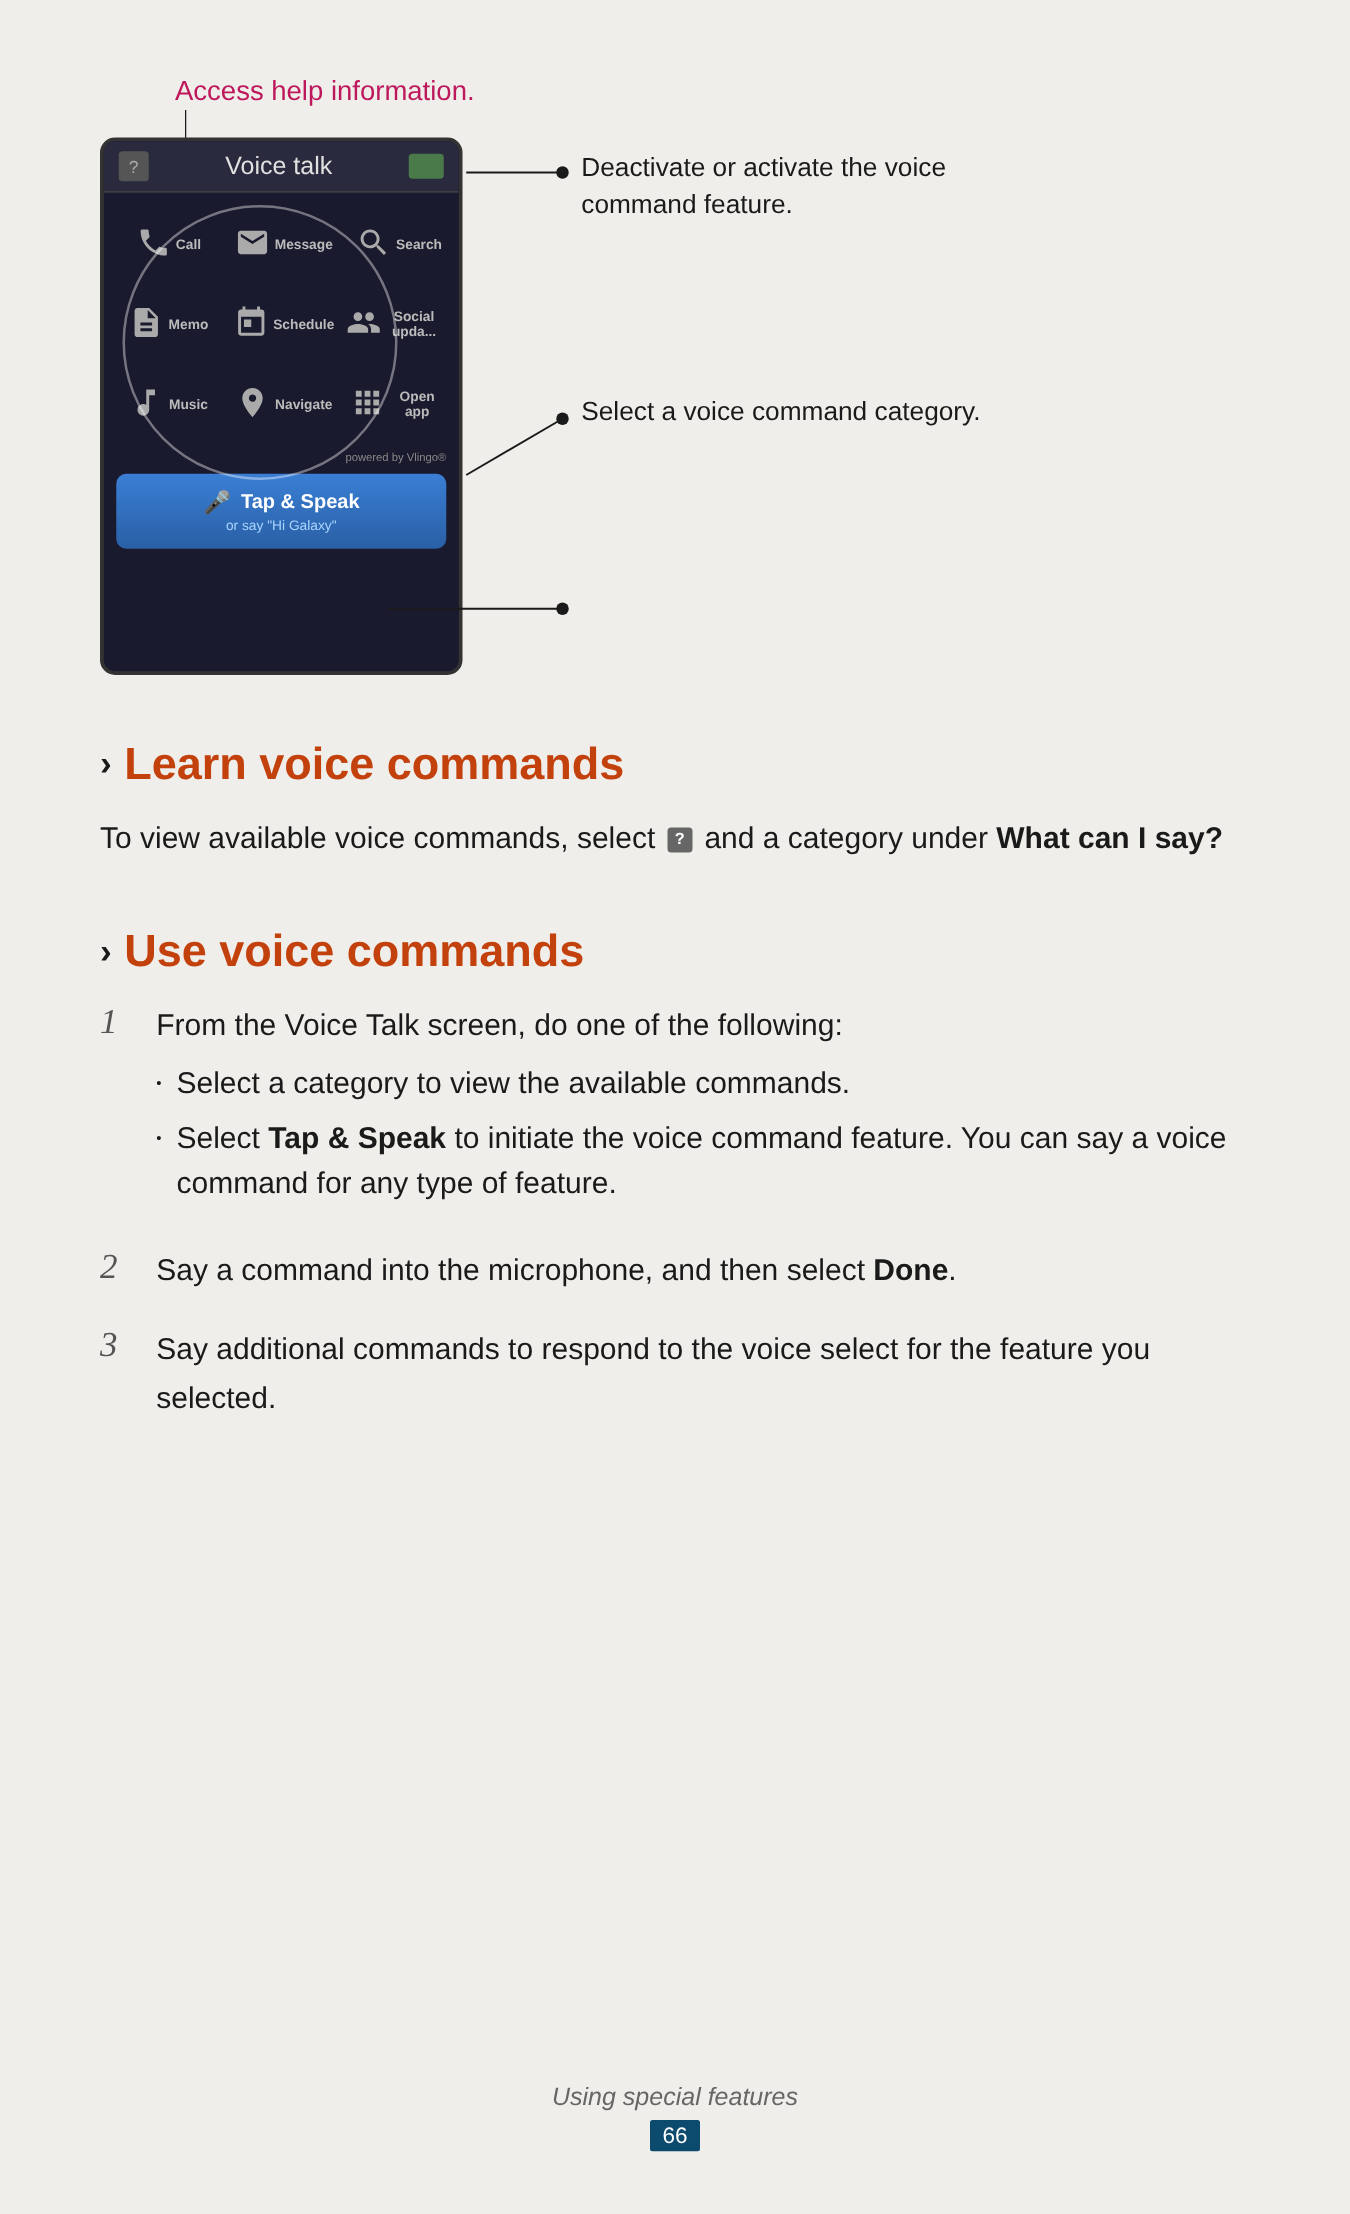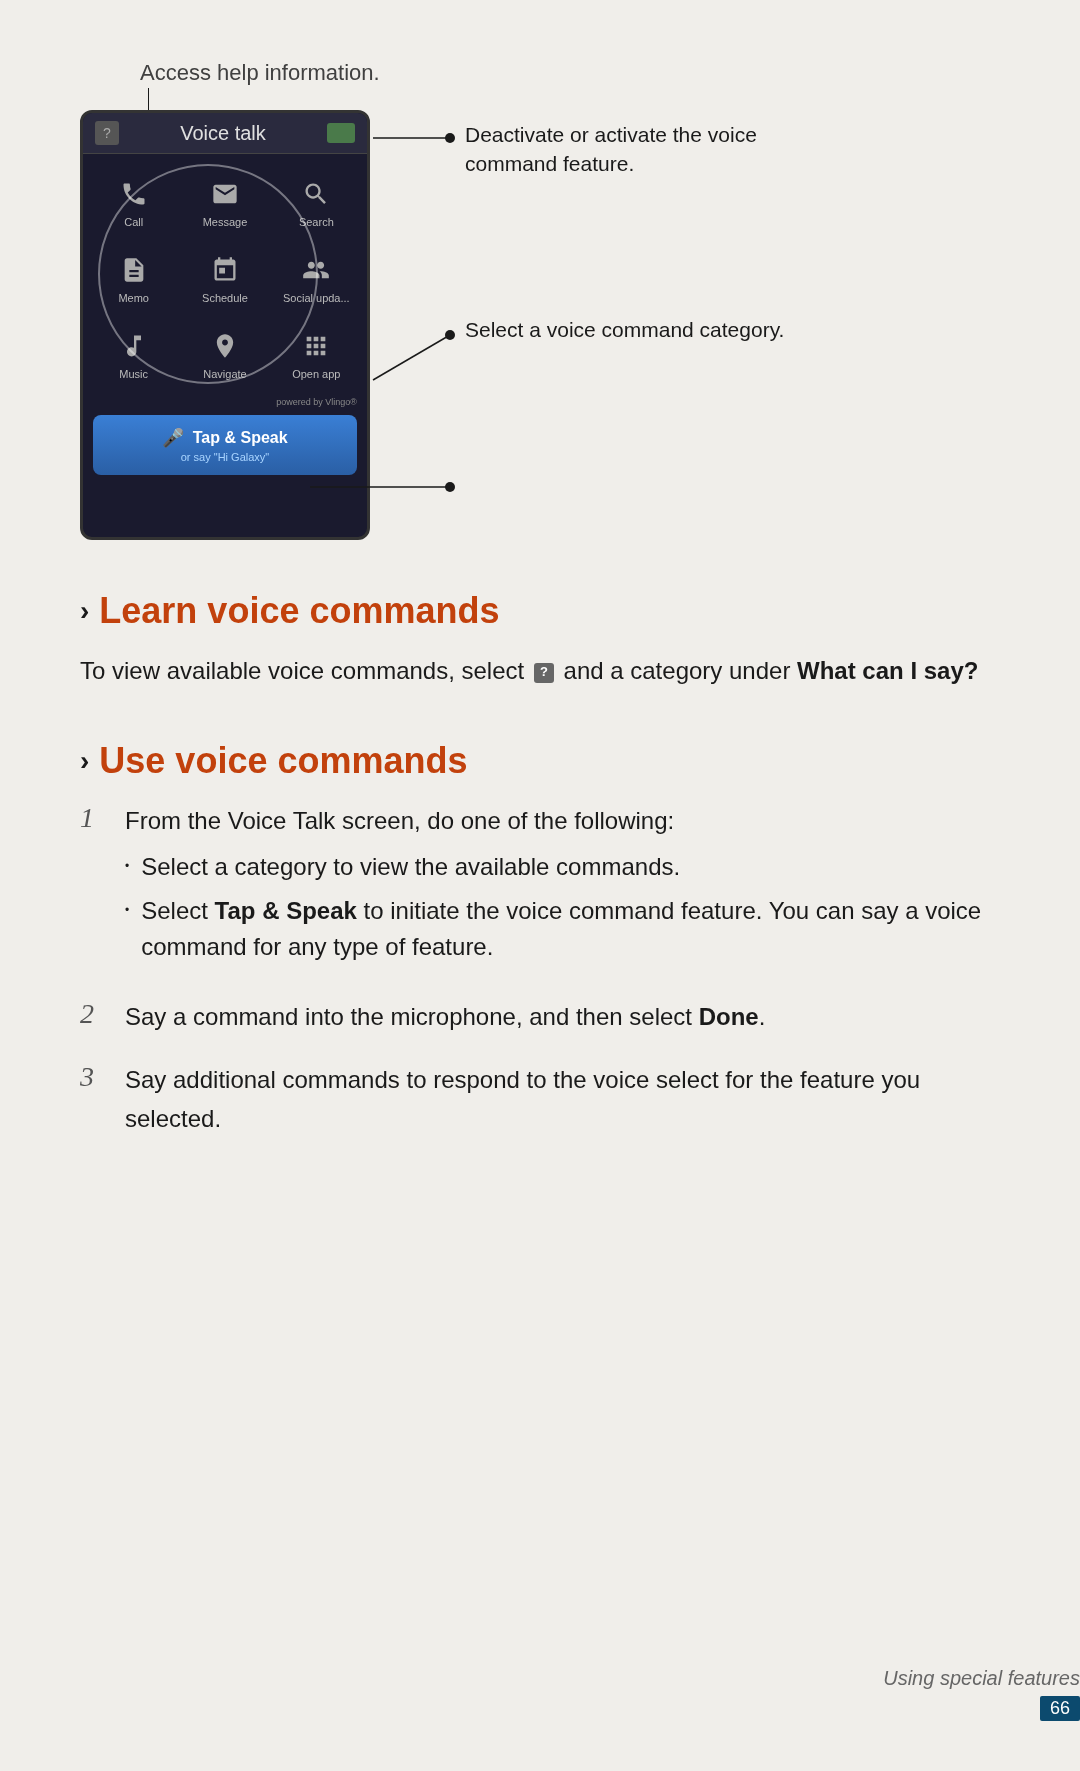--- a/index.html
+++ b/index.html
@@ -64,25 +64,26 @@
     .phone-grid {
       display: grid;
       grid-template-columns: repeat(3, 1fr);
       gap: 0;
       padding: 10px 5px;
       position: relative;
     }
 
     .phone-grid-item {
       display: flex;
-      flex-direction: column;
+      flex-direction: row;
       align-items: center;
       justify-content: center;
       padding: 12px 5px;
       color: #ccc;
+      font-weight: bold;
     }
 
     .phone-icon {
       width: 36px;
       height: 36px;
       display: flex;
       align-items: center;
       justify-content: center;
       margin-bottom: 4px;
     }
@@ -220,21 +221,21 @@
     }
 
     
     .footer {
       position: absolute;
       bottom: 50px;
       left: 0;
       right: 0;
       display: flex;
       flex-direction: column;
-      align-items: flex-end;
+      align-items: center;
     }
 
     .footer-label {
       font-size: 20px;
       color: #666;
       font-style: italic;
       margin-bottom: 6px;
     }
 
     .footer-page {
@@ -271,21 +272,21 @@
       font-weight: bold;
       vertical-align: middle;
       margin: 0 3px;
     }
   </style>
 </head>
 <body>
 
 <div class="diagram-outer">
   <div style="position:relative; display:inline-block;">
-    <div style="font-size:22px; color:#404040; margin-bottom:4px; margin-left:60px;">Access help information.</div>
+    <div style="font-size:22px; color:#be185d; margin-bottom:4px; margin-left:60px;">Access help information.</div>
     
     <div style="position:absolute; left:68px; top:28px; width:1px; height:28px; background:#1a1a1a;"></div>
 
     
     <div style="position:relative; display:flex; align-items:flex-start;">
 
       <div class="phone-mockup">
 
         <div class="phone-titlebar">
           <div class="phone-title-icon">?</div>

